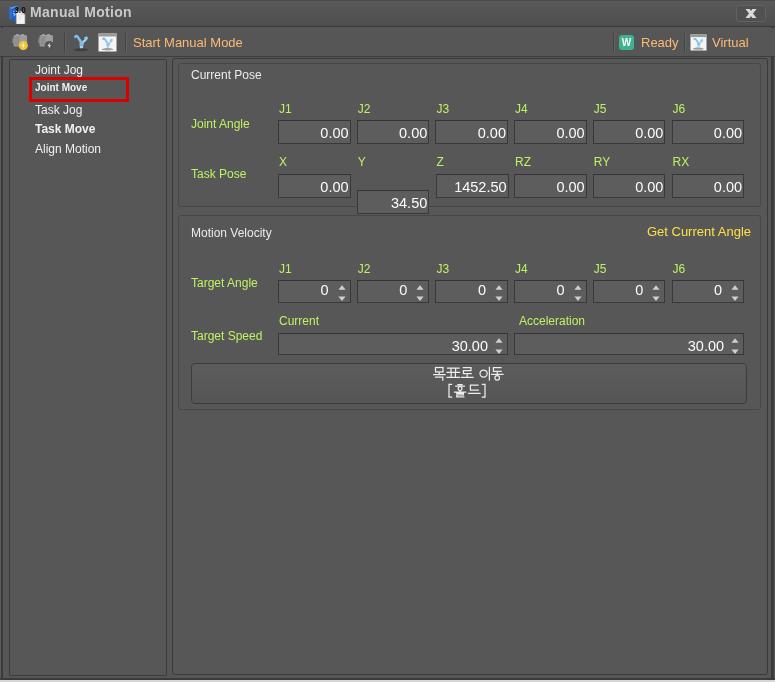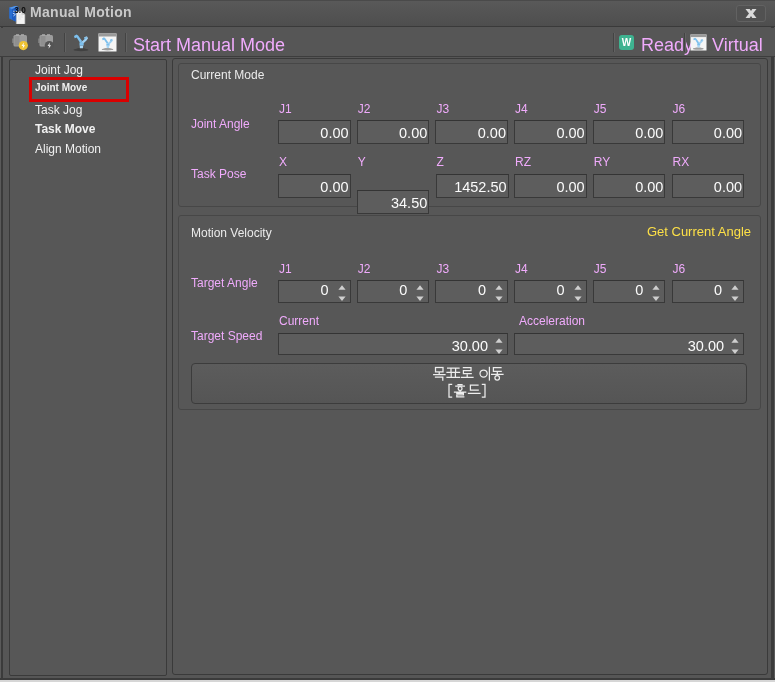--- a/index.html
+++ b/index.html
@@ -8,30 +8,30 @@
 .abs{position:absolute}
 .titlebar{left:0;top:0;width:775px;height:27px;
  background:linear-gradient(#595959,#4e4e4e);border-top:1px solid #4a4a4a;
  border-bottom:1px solid #3a3a3a}
 .title-txt{left:30px;top:3.5px;font-size:14px;font-weight:bold;color:#c9c9c9;letter-spacing:0.3px}
 .closebtn{left:736px;top:5px;width:30px;height:17px;background:#515151;
  border:1px solid #626262;border-radius:3px}
 .toolbar{left:0;top:28px;width:775px;height:29px;background:#565656;
  border-bottom:1px solid #3d3d3d}
 .tsep{top:33px;width:1px;height:19px;background:#434343;box-shadow:1px 0 0 #626262}
-.ttext{top:35px;font-size:18px;color:#f0abfc}
+.ttext{top:35px;font-size:13px;color:#fdba74}
 .sidebar{left:9px;top:59px;width:158px;height:617px;background:#575757;
  border:1px solid #3a3a3a;border-radius:2px}
 .sideitem{position:absolute;left:35px;font-size:12px;color:#f0f0f0;white-space:nowrap}
 .redrect{left:29px;top:77px;width:100px;height:25px;border:3px solid #da0000}
 .mainpanel{left:172px;top:58px;width:596px;height:617px;background:#575757;
  border:1px solid #3a3a3a;border-radius:3px}
 .group{position:absolute;border:1px solid #474747;border-radius:3px}
 .caption{position:absolute;font-size:12px;color:#ebebeb}
-.flabel{position:absolute;font-size:12px;color:#f0abfc;white-space:nowrap}
+.flabel{position:absolute;font-size:12px;color:#bef264;white-space:nowrap}
 .ibox{position:absolute;width:72.6px;height:24px;background:#5d5d5d;
  border:1px solid #393939;border-top-color:#343434;
  font-size:14.5px;line-height:24px;color:#fbfbfb;text-align:right;padding:0 1px 0 0}
 .sbox{position:absolute;width:72.6px;height:23px;background:#5d5d5d;
  border:1px solid #393939;border-top-color:#343434;
  font-size:14.5px;line-height:18px;color:#fbfbfb;text-align:right;padding:0 21px 0 0}
 .sp{position:absolute;right:0;top:0}
 .link{position:absolute;font-size:13px;color:#fde047}
 .bigbtn{left:191px;top:363px;width:556px;height:41px;
  background:linear-gradient(#5c5c5c,#555555);border:1px solid #3c3c3c;border-radius:4px}
@@ -133,21 +133,21 @@
 <div class="abs sidebar"></div>
 <div class="sideitem" style="top:62.9px;font-size:12px;font-weight:normal">Joint Jog</div>
 <div class="sideitem" style="top:81.8px;font-size:10px;font-weight:bold">Joint Move</div>
 <div class="sideitem" style="top:102.7px;font-size:12px;font-weight:normal">Task Jog</div>
 <div class="sideitem" style="top:122.1px;font-size:12px;font-weight:bold">Task Move</div>
 <div class="sideitem" style="top:141.5px;font-size:12px;font-weight:normal">Align Motion</div>
 <div class="abs redrect"></div>
 <div class="abs mainpanel"></div>
 <div class="abs group" style="left:178px;top:63px;width:583px;height:144px"></div>
 <div class="abs group" style="left:178px;top:215px;width:583px;height:195px"></div>
-<div class="abs caption" style="left:191px;top:67.5px">Current Mode</div>
+<div class="abs caption" style="left:191px;top:67.5px">Current Pose</div>
 <div class="abs caption" style="left:191px;top:225.5px">Motion Velocity</div>
 <div class="abs link" style="left:602px;top:224px;width:149px;text-align:right">Get Current Angle</div>
 <div class="abs flabel" style="left:191px;top:117px">Joint Angle</div>
 <div class="abs flabel" style="left:191px;top:167px">Task Pose</div>
 <div class="abs flabel" style="left:191px;top:275.5px">Target Angle</div>
 <div class="abs flabel" style="left:191px;top:329px">Target Speed</div>
 <div class="abs flabel" style="left:279.0px;top:101.5px">J1</div>
 <div class="abs flabel" style="left:357.7px;top:101.5px">J2</div>
 <div class="abs flabel" style="left:436.4px;top:101.5px">J3</div>
 <div class="abs flabel" style="left:515.1px;top:101.5px">J4</div>

